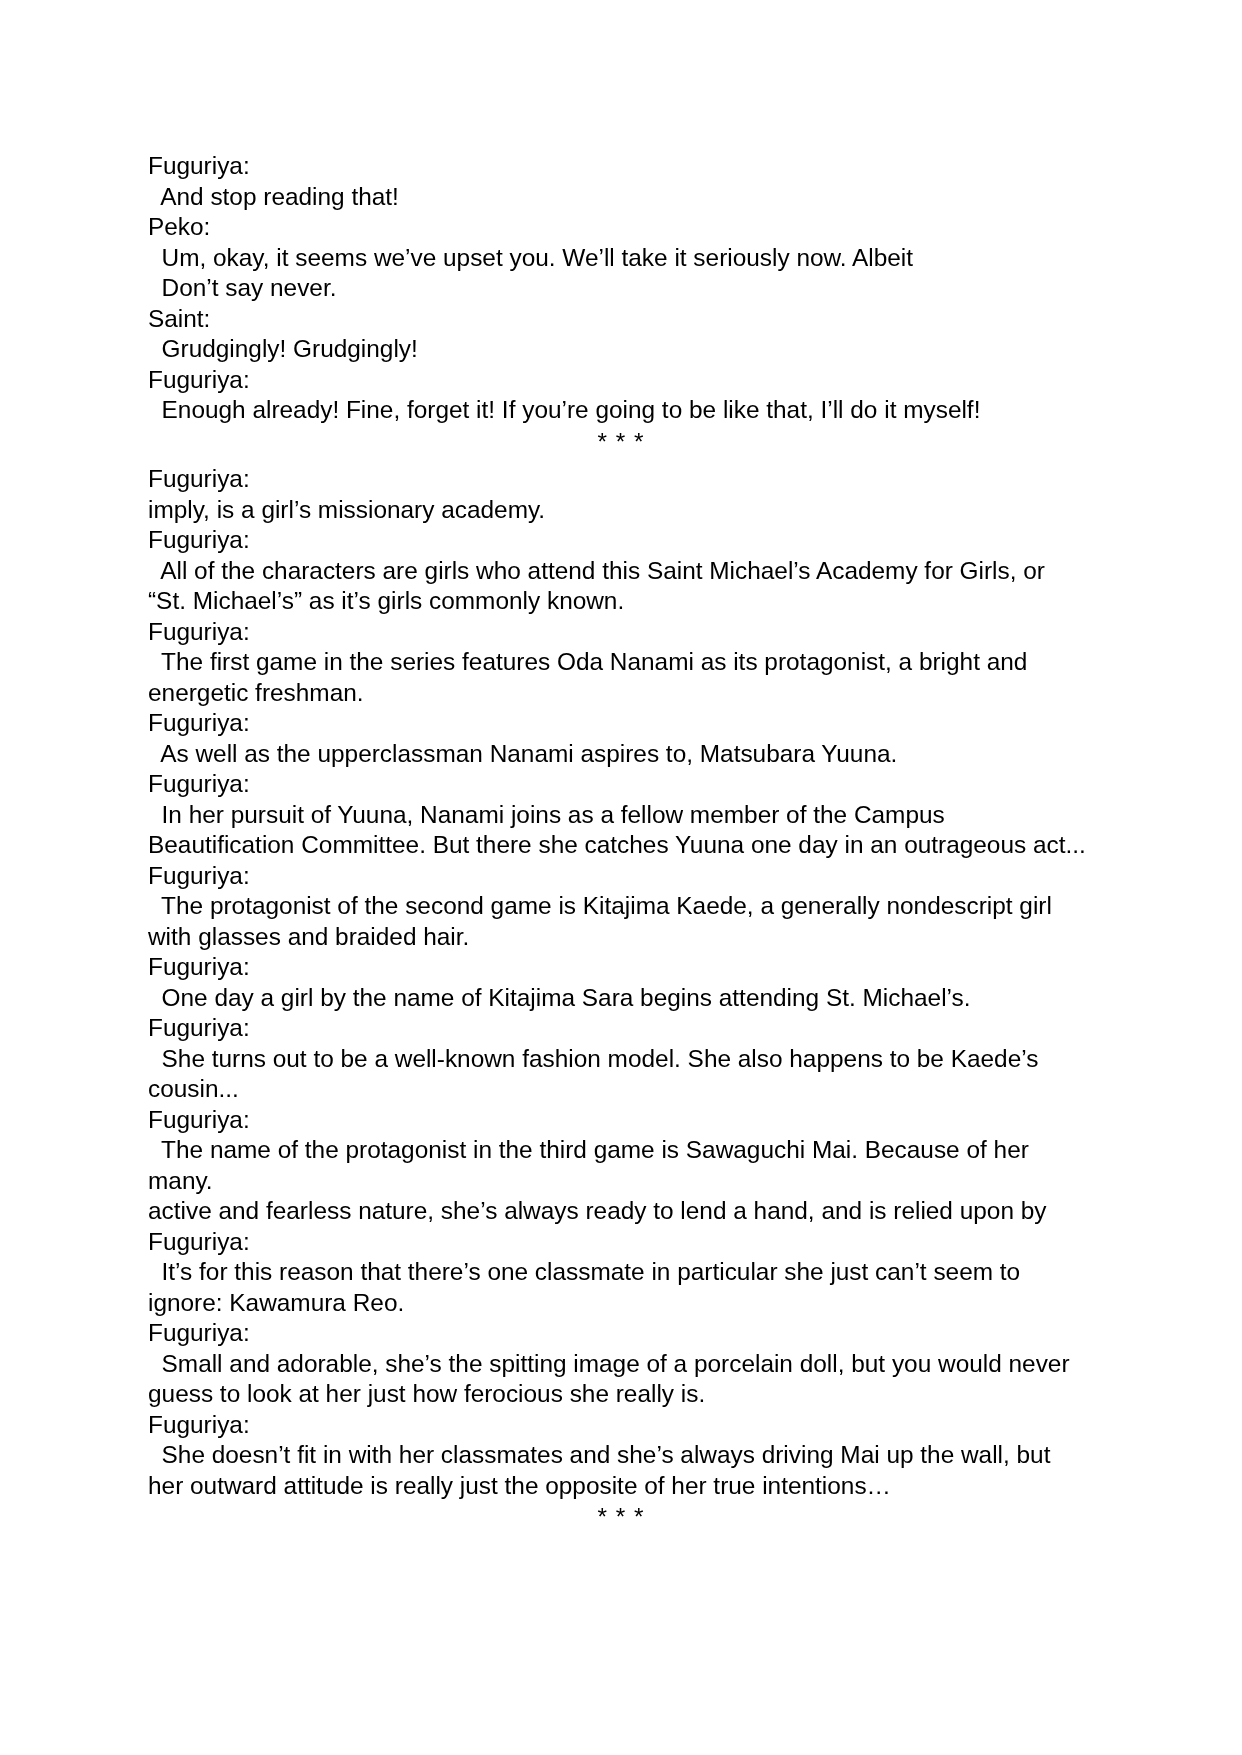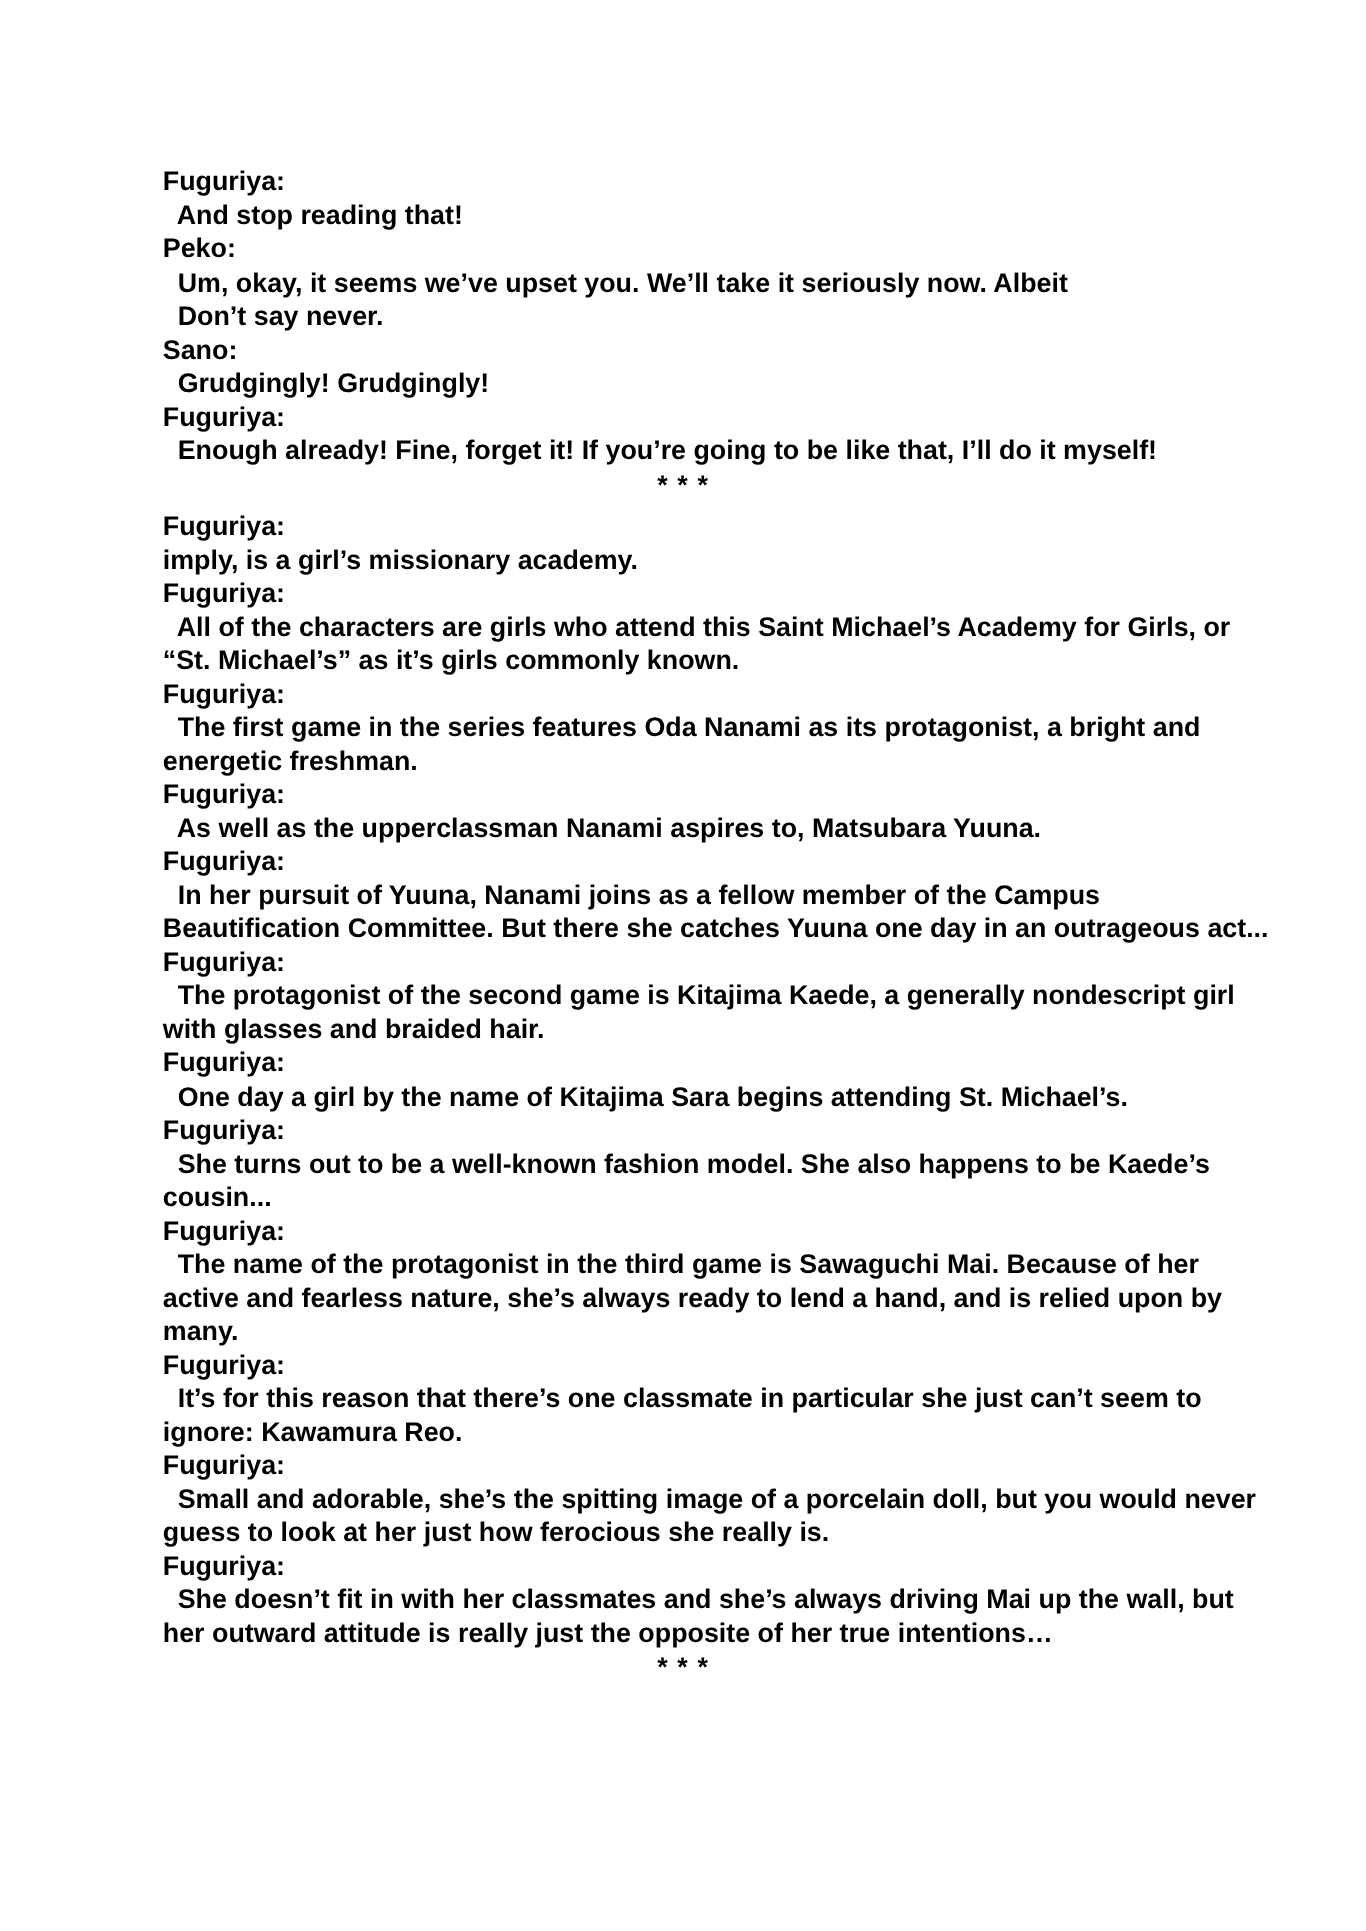--- a/index.html
+++ b/index.html
@@ -24,41 +24,40 @@
   }
   .doc-body {
     font-size: 24.4px;
     line-height: 30.5px;
     color: #000000;
     width: 946px;
   }
   .line {
     white-space: pre;
     min-height: 30.5px;
-    font-weight: bold;
   }
   .line.sep {
     text-align: center;
     white-space: normal;
     margin-top: 1px;
     margin-bottom: 7px;
     letter-spacing: 1px;
   }
 </style>
 </head>
 <body>
 
 <div class="page">
   <div class="doc-body" id="doc-body">
       <div class="line">Fuguriya:</div>
       <div class="line">  And stop reading that!</div>
       <div class="line">Peko:</div>
       <div class="line">  Um, okay, it seems we’ve upset you. We’ll take it seriously now. Albeit</div>
       <div class="line">  Don’t say never.</div>
-      <div class="line">Sano:</div>
+      <div class="line">Saint:</div>
       <div class="line">  Grudgingly! Grudgingly!</div>
       <div class="line">Fuguriya:</div>
       <div class="line">  Enough already! Fine, forget it! If you’re going to be like that, I’ll do it myself!</div>
       <div class="line sep">* * *</div>
       <div class="line">Fuguriya:</div>
       <div class="line">imply, is a girl’s missionary academy.</div>
       <div class="line">Fuguriya:</div>
       <div class="line">  All of the characters are girls who attend this Saint Michael’s Academy for Girls, or</div>
       <div class="line">“St. Michael’s” as it’s girls commonly known.</div>
       <div class="line">Fuguriya:</div>
@@ -72,22 +71,22 @@
       <div class="line">Fuguriya:</div>
       <div class="line">  The protagonist of the second game is Kitajima Kaede, a generally nondescript girl</div>
       <div class="line">with glasses and braided hair.</div>
       <div class="line">Fuguriya:</div>
       <div class="line">  One day a girl by the name of Kitajima Sara begins attending St. Michael’s.</div>
       <div class="line">Fuguriya:</div>
       <div class="line">  She turns out to be a well-known fashion model. She also happens to be Kaede’s</div>
       <div class="line">cousin...</div>
       <div class="line">Fuguriya:</div>
       <div class="line">  The name of the protagonist in the third game is Sawaguchi Mai. Because of her</div>
+      <div class="line">many.</div>
       <div class="line">active and fearless nature, she’s always ready to lend a hand, and is relied upon by</div>
-      <div class="line">many.</div>
       <div class="line">Fuguriya:</div>
       <div class="line">  It’s for this reason that there’s one classmate in particular she just can’t seem to</div>
       <div class="line">ignore: Kawamura Reo.</div>
       <div class="line">Fuguriya:</div>
       <div class="line">  Small and adorable, she’s the spitting image of a porcelain doll, but you would never</div>
       <div class="line">guess to look at her just how ferocious she really is.</div>
       <div class="line">Fuguriya:</div>
       <div class="line">  She doesn’t fit in with her classmates and she’s always driving Mai up the wall, but</div>
       <div class="line">her outward attitude is really just the opposite of her true intentions…</div>
       <div class="line sep">* * *</div>

